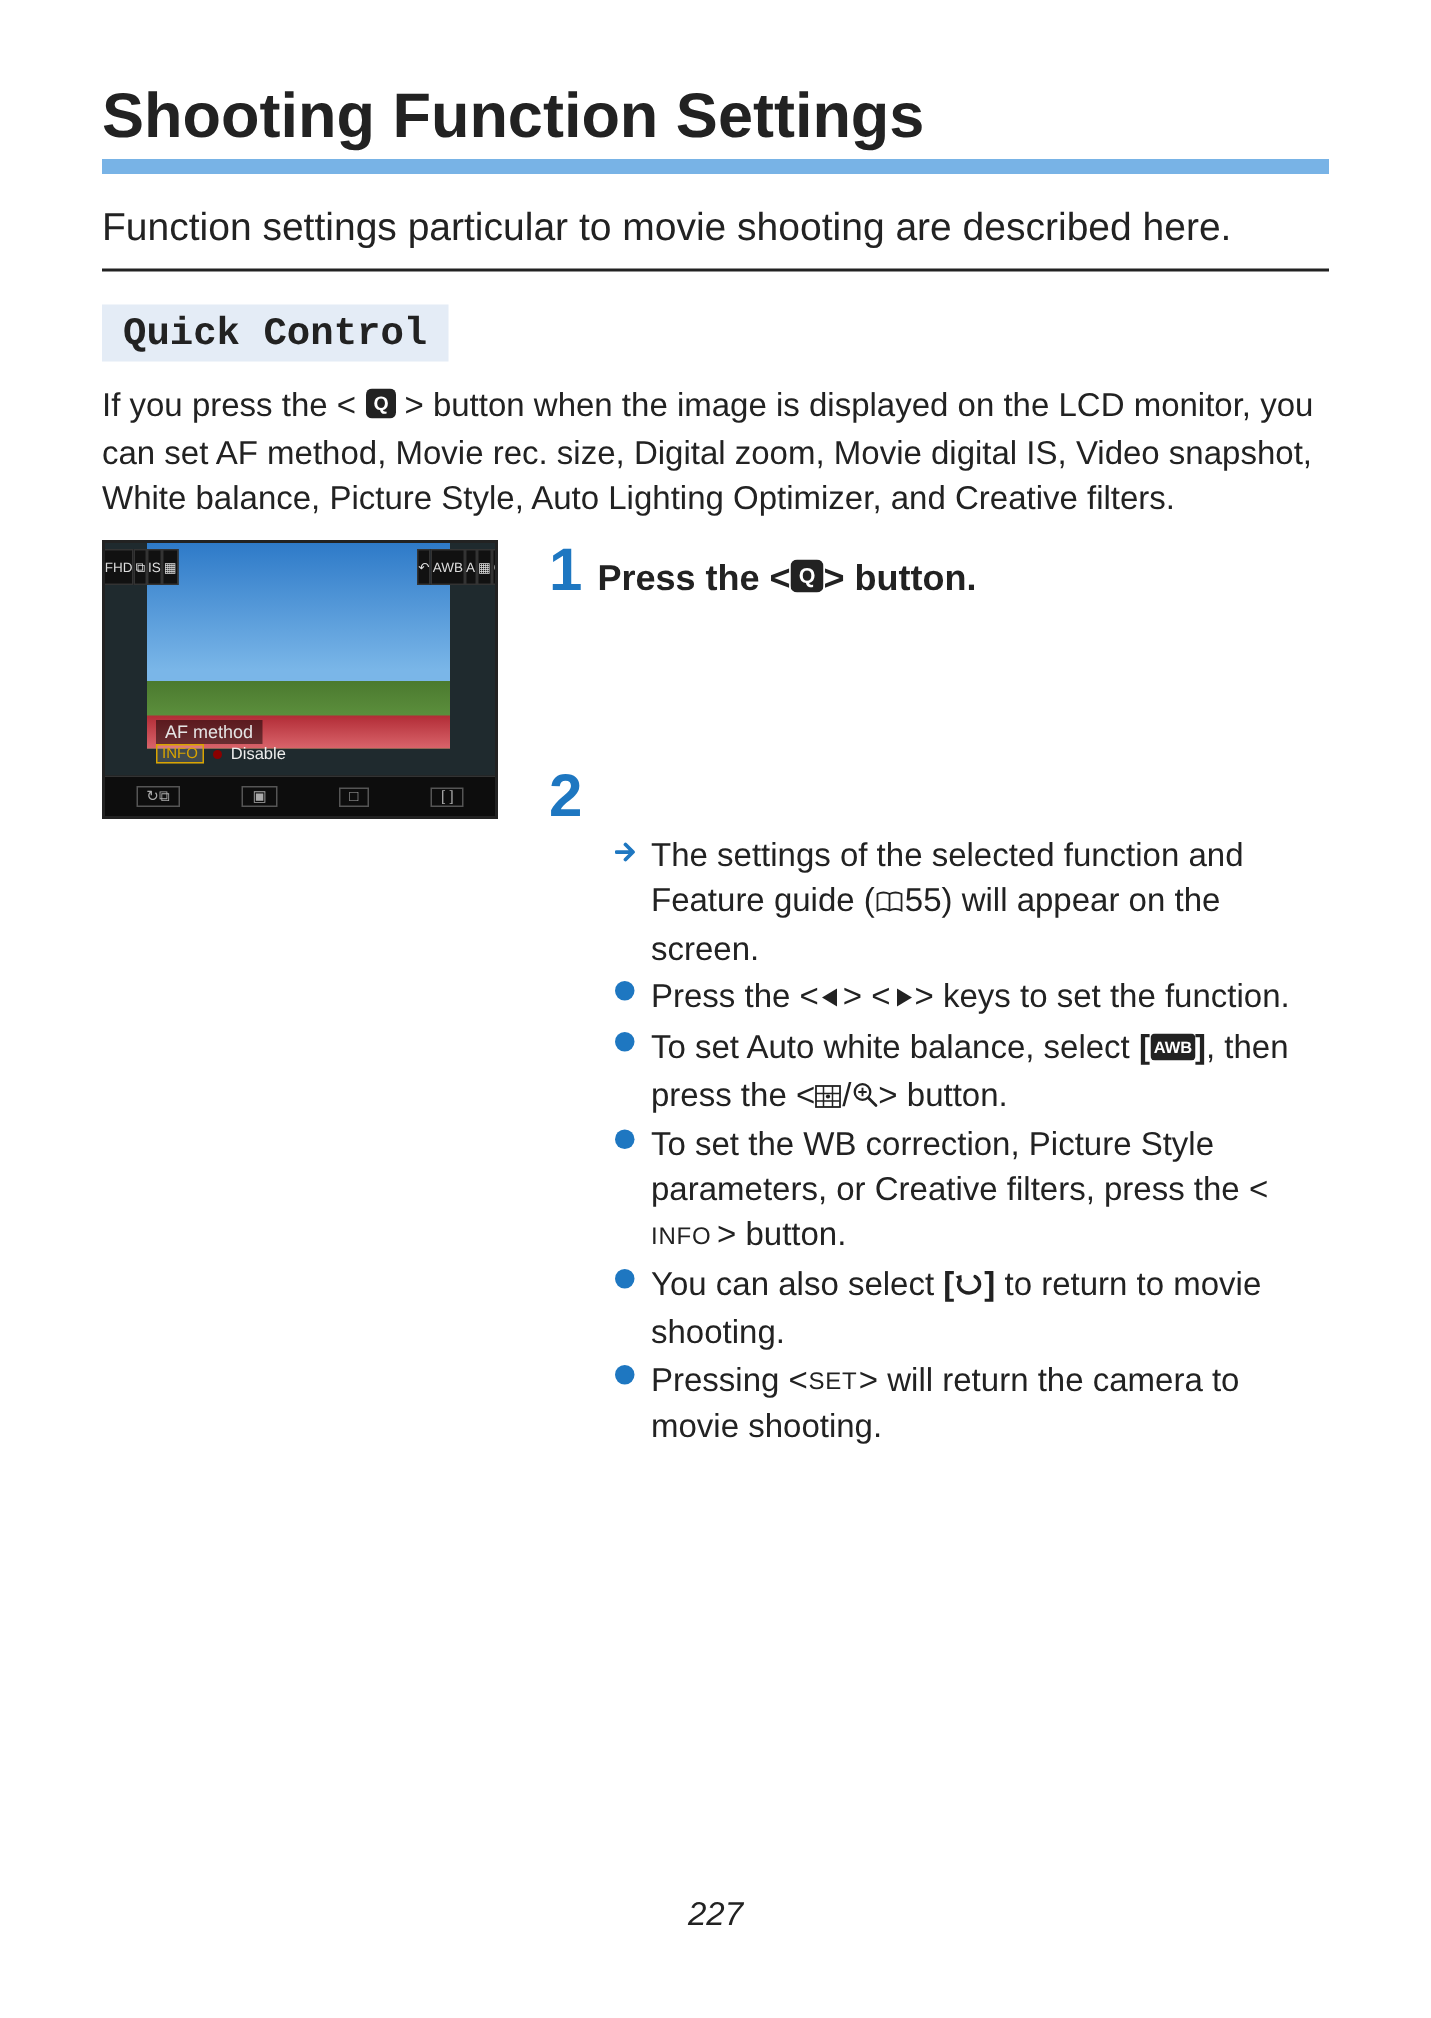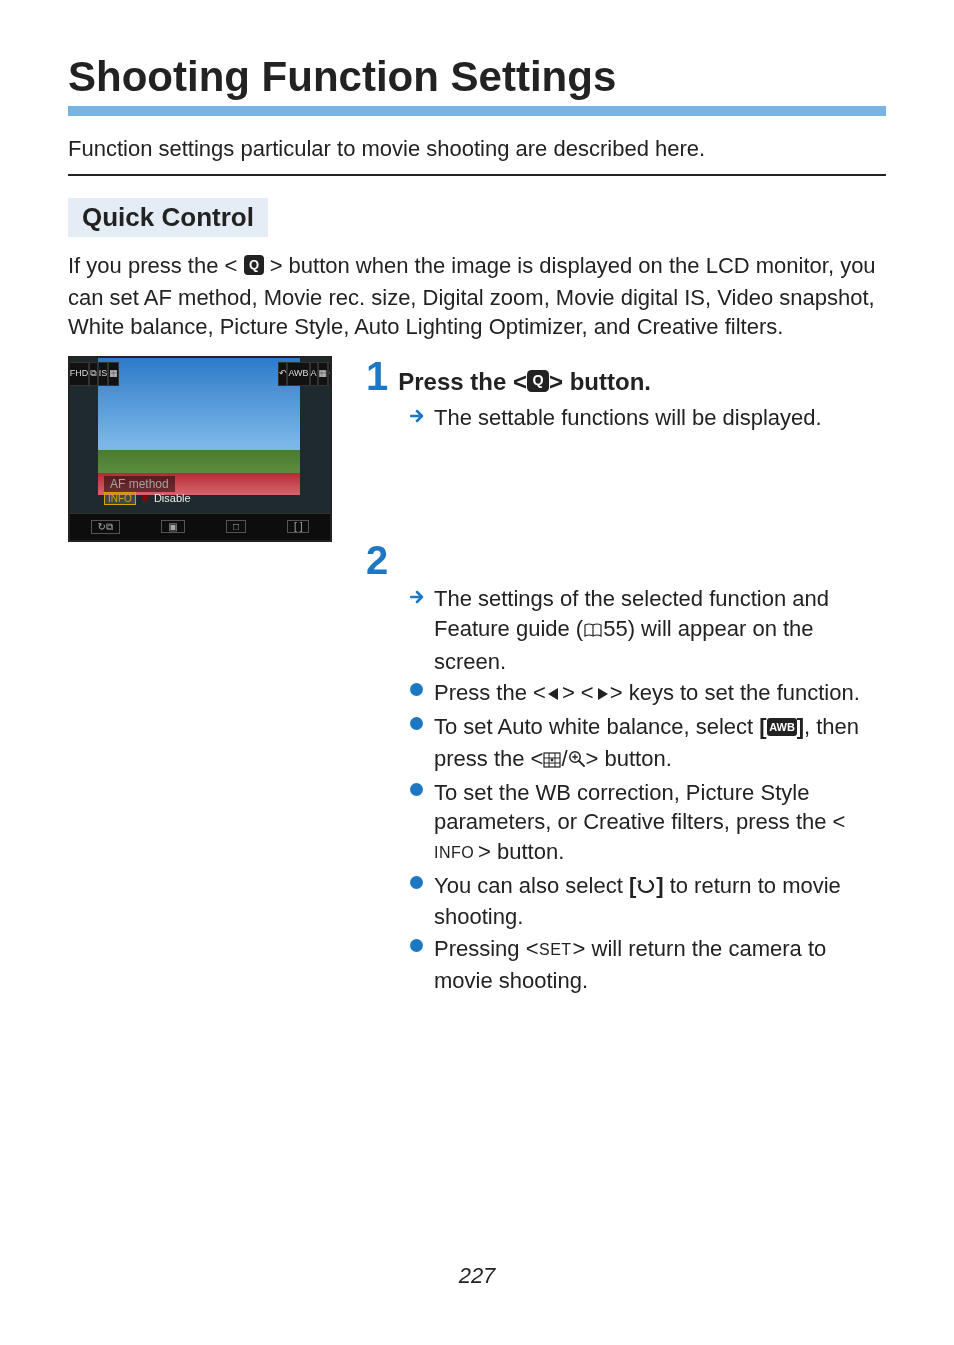--- a/index.html
+++ b/index.html
@@ -22,36 +22,37 @@
     font-weight: bold;
     margin: 0 0 6px 0;
     line-height: 1.1;
   }
   .title-underline {
     height: 10px;
     background: #78b3e6;
     margin-bottom: 18px;
   }
   .intro-text {
-    font-size: 22px;
+    font-size: 26px;
     line-height: 1.35;
     margin: 12px 0 10px 0;
   }
   .intro-rule {
     border: none;
     border-top: 2px solid #222;
     margin: 0 0 18px 0;
   }
   .section-heading {
     display: inline-block;
     background: #e4ecf6;
     font-size: 26px;
     font-weight: bold;
     padding: 4px 14px;
     margin: 4px 0 14px 0;
+    font-family: Liberation Mono, monospace;
   }
   .body-text {
     font-size: 22px;
     line-height: 1.35;
     margin: 0 0 14px 0;
   }
 
   .inline-icon {
     display: inline-block;
     vertical-align: -2px;
@@ -82,21 +83,21 @@
     position:absolute; left:28px; right:30px; top:92px; height:45px;
     background: linear-gradient(#4b7a2f,#6ba249);
   }
   .lcd-flowers {
     position:absolute; left:28px; right:30px; top:115px; height:22px;
     background: linear-gradient(#b22c36,#d9646b);
   }
   .lcd-label-row {
     position:absolute; left:34px; top:118px;
     background: rgba(0,0,0,0.5);
-    color: #a3a3a3;
+    color: #e5e5e5;
     font-size: 12px;
     padding: 1px 6px;
   }
   .lcd-info-row {
     position:absolute; left:34px; top:134px;
     color:#eee; font-size: 11px;
     display:flex; gap:6px; align-items:center;
   }
   .lcd-info-row .info-badge{
     border:1px solid #ccc; padding:0 3px; font-size:10px; background:rgba(255,255,255,0.15);
@@ -256,30 +257,20 @@
       <div class="step-block">
         <div class="step-head">
           <span class="step-num">1</span>
           <span class="step-title">
             <span>Press the &lt;</span><span class="inline-icon"><svg width="22" height="22" viewBox="0 0 20 20">
                   <rect x="0" y="0" width="20" height="20" rx="4" fill="#222"></rect>
                   <text x="10" y="14" font-family="Arial" font-size="13" font-weight="bold" fill="#fff" text-anchor="middle">Q</text>
                 </svg></span><span>&gt; button.</span>
           </span>
         </div>
-        <ul class="step-list">
-          <li>
-            <span class="bullet-icon arrow-bullet">
-              <svg width="16" height="16" viewBox="0 0 16 16">
-                  <path d="M1 8 H11 M7 3 L12 8 L7 13" stroke="#1e77c1" stroke-width="2.5" fill="none" stroke-linecap="round" stroke-linejoin="round"></path>
-                </svg>
-            </span>
-            <span>The settable functions will be displayed.</span>
-          </li>
-        </ul>
       </div>
 
       <div class="step-gap"></div>
 
       <div class="step-block">
         <div class="step-head">
           <span class="step-num">2</span>
         </div>
         <ul class="step-list">
 

